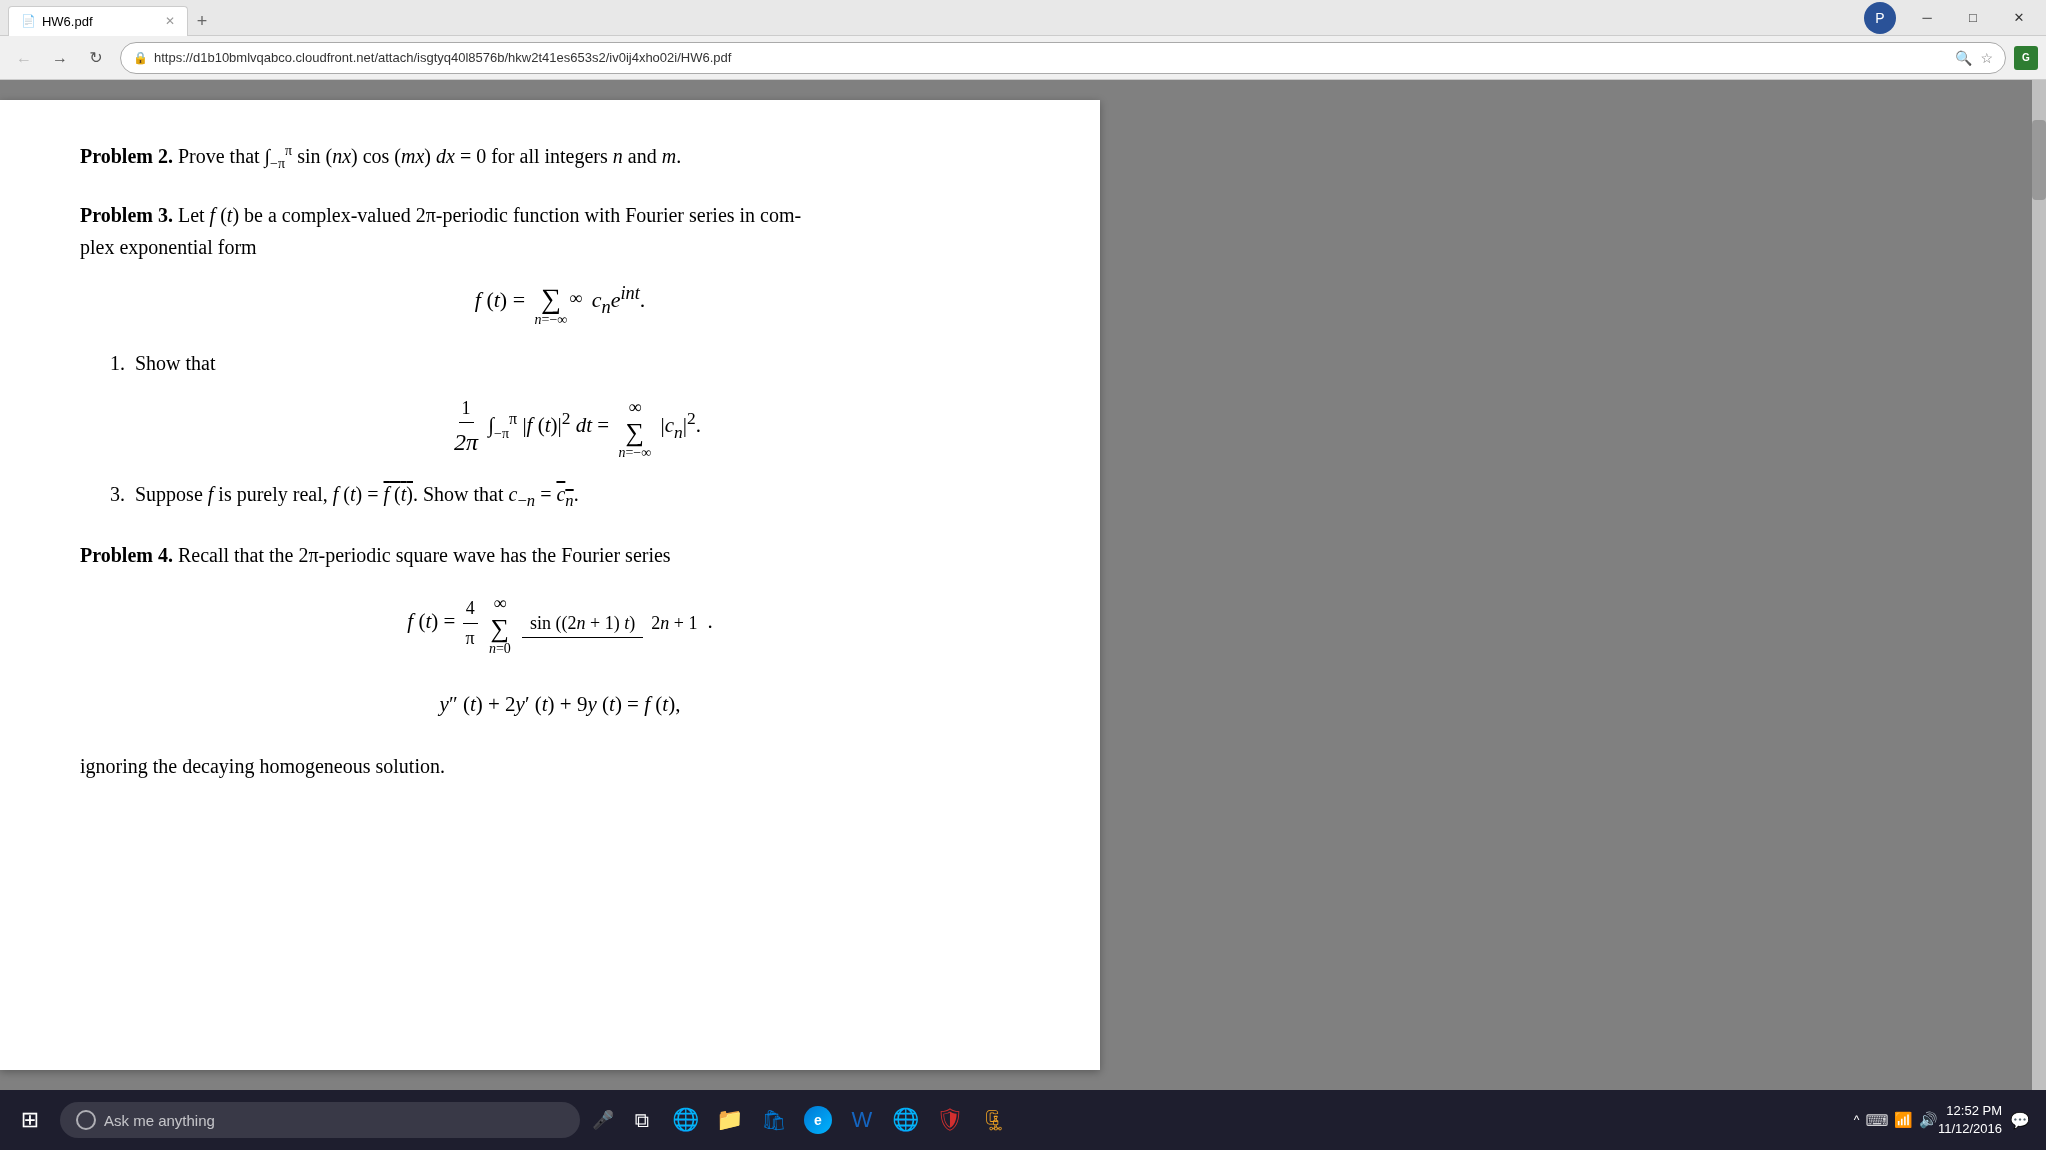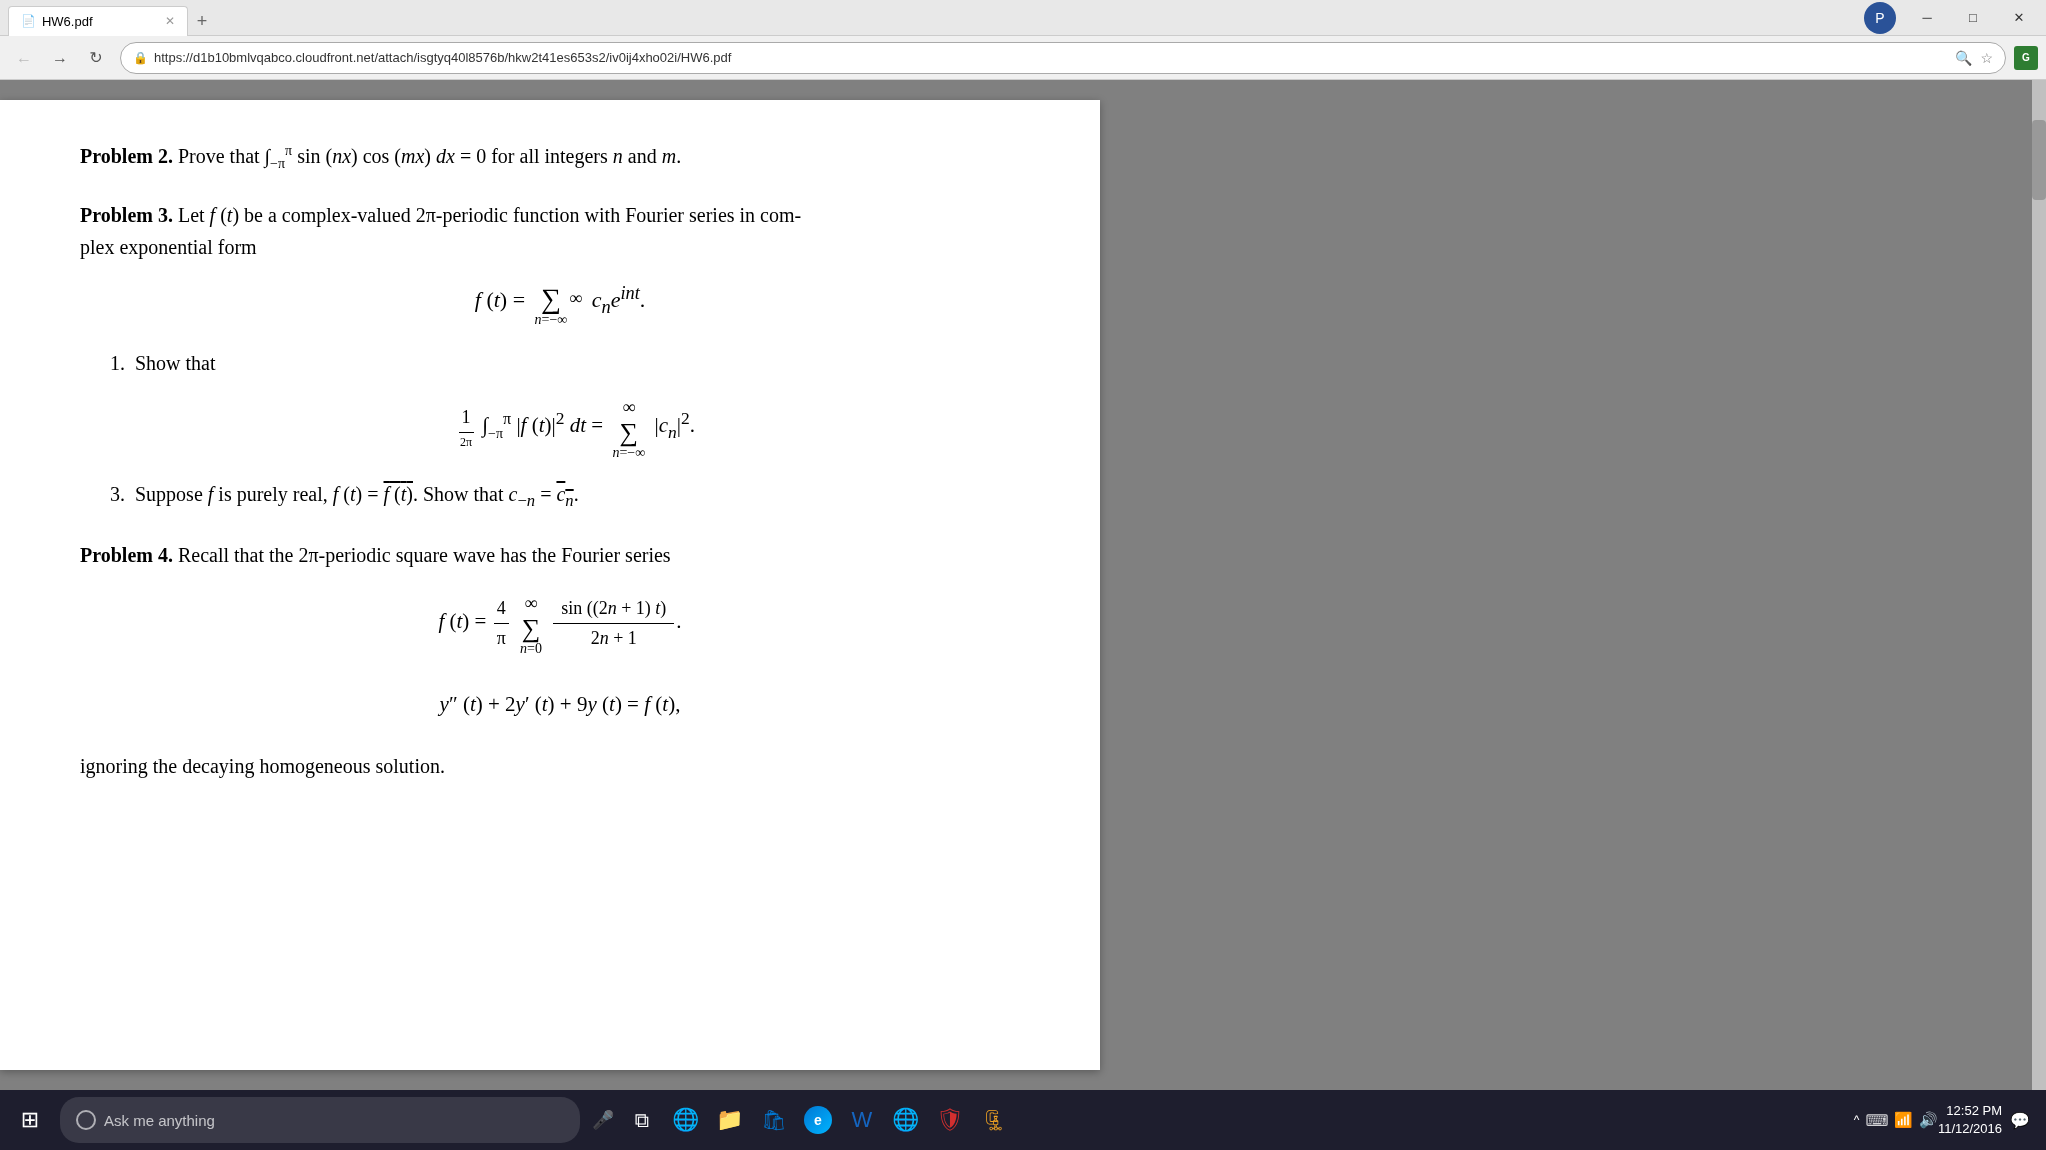--- a/index.html
+++ b/index.html
@@ -251,21 +251,21 @@
       display: flex;
       align-items: center;
       justify-content: center;
       color: #fff;
       font-size: 22px;
       cursor: pointer;
     }
 
     .taskbar-search {
       flex: 0 0 520px;
-      height: 46px;
+      height: 36px;
       background: rgba(255,255,255,0.12);
       border-radius: 19px;
       display: flex;
       align-items: center;
       padding: 0 16px;
       margin: 0 8px;
       color: rgba(255,255,255,0.7);
       font-size: 15px;
       gap: 8px;
     }
@@ -410,21 +410,21 @@
           </span>
           <i>c</i><sub><i>n</i></sub><i>e</i><sup><i>int</i></sup>.
         </div>
 
         <ol class="numbered-list" style="margin-top:16px;">
           <li>
             1.&nbsp;&nbsp;Show that
             <div class="math-display" style="margin:12px 0; font-size:21px;">
               <span class="fraction" style="display:inline-flex; flex-direction:column; align-items:center; vertical-align:middle;">
                 <span class="num" style="border-bottom:1px solid #000; padding:0 3px; font-size:18px;">1</span>
-                <span class="den" style="padding:0 3px; font-size:12px;">2π</span>
+                <span class="den" style="padding:0 3px; font-size:24px;font-style:italic;">2π</span>
               </span>
               ∫<sub style="font-size:14px;">−π</sub><sup style="font-size:16px;">π</sup>
               |<i>f</i> (<i>t</i>)|<sup>2</sup> <i>dt</i> = 
               <span style="display:inline-flex; align-items:flex-end; margin: 0 4px; vertical-align:middle;">
                 <span style="display:inline-flex; flex-direction:column; align-items:center;">
                   <span style="font-size:18px; position:relative; bottom:-2px;">∞</span>
                   <span style="font-size:26px; line-height:1;">∑</span>
                   <span style="font-size:14px; margin-top:-4px;"><i>n</i>=−∞</span>
                 </span>
               </span>
@@ -448,21 +448,21 @@
             <span class="num" style="border-bottom:1px solid #000; padding:0 3px; font-size:18px;">4</span>
             <span class="den" style="padding:0 3px; font-size:18px;">π</span>
           </span>
           <span style="display:inline-flex; align-items:flex-end; margin: 0 4px; vertical-align:middle;">
             <span style="display:inline-flex; flex-direction:column; align-items:center;">
               <span style="font-size:18px; position:relative; bottom:-2px;">∞</span>
               <span style="font-size:26px; line-height:1;">∑</span>
               <span style="font-size:14px; margin-top:-4px;"><i>n</i>=0</span>
             </span>
           </span>
-          <span class="fraction" style="display:inline-flex; flex-direction:column; align-items:center; vertical-align:middle;">
+          <span class="fraction" style="display:inline-flex; flex-direction:row; align-items:center; vertical-align:middle;">
             <span class="num" style="border-bottom:1px solid #000; padding:0 8px; font-size:18px;">sin ((2<i>n</i> + 1) <i>t</i>)</span>
             <span class="den" style="padding:0 8px; font-size:18px;">2<i>n</i> + 1</span>
           </span>.
         </div>
 
         <div class="math-display" style="margin: 28px 0; font-size:21px;">
           <i>y</i>″ (<i>t</i>) + 2<i>y</i>′ (<i>t</i>) + 9<i>y</i> (<i>t</i>) = <i>f</i> (<i>t</i>),
         </div>
 
         <p>ignoring the decaying homogeneous solution.</p>

